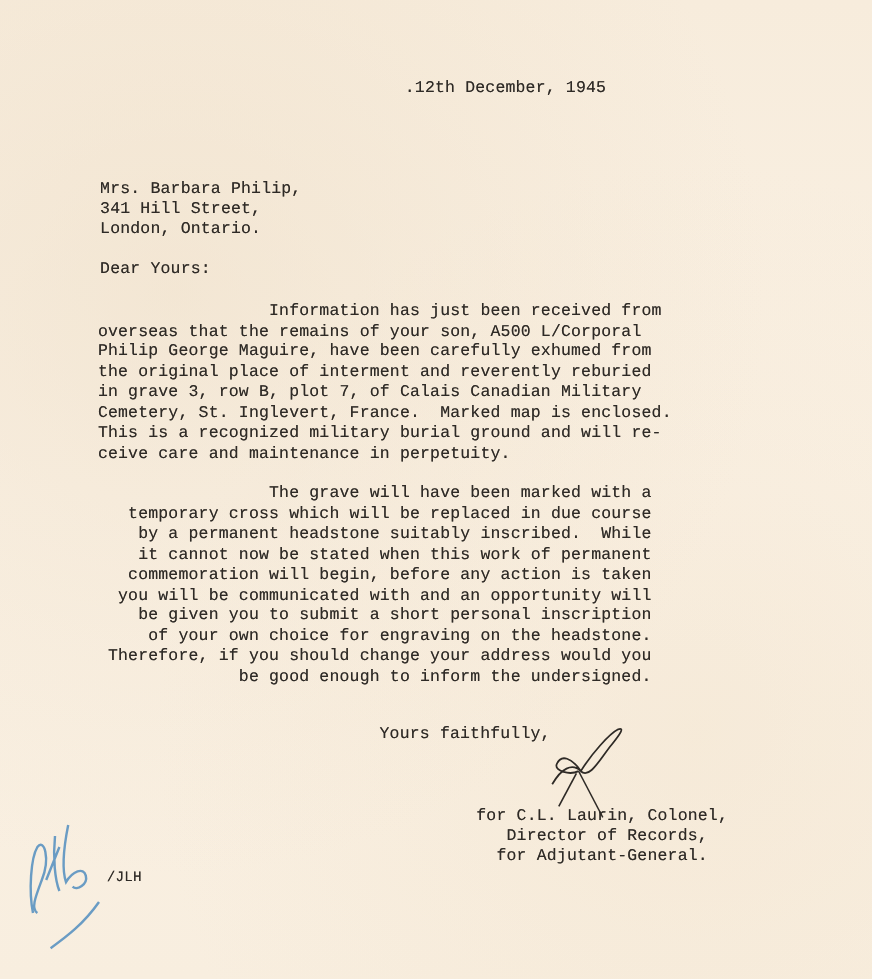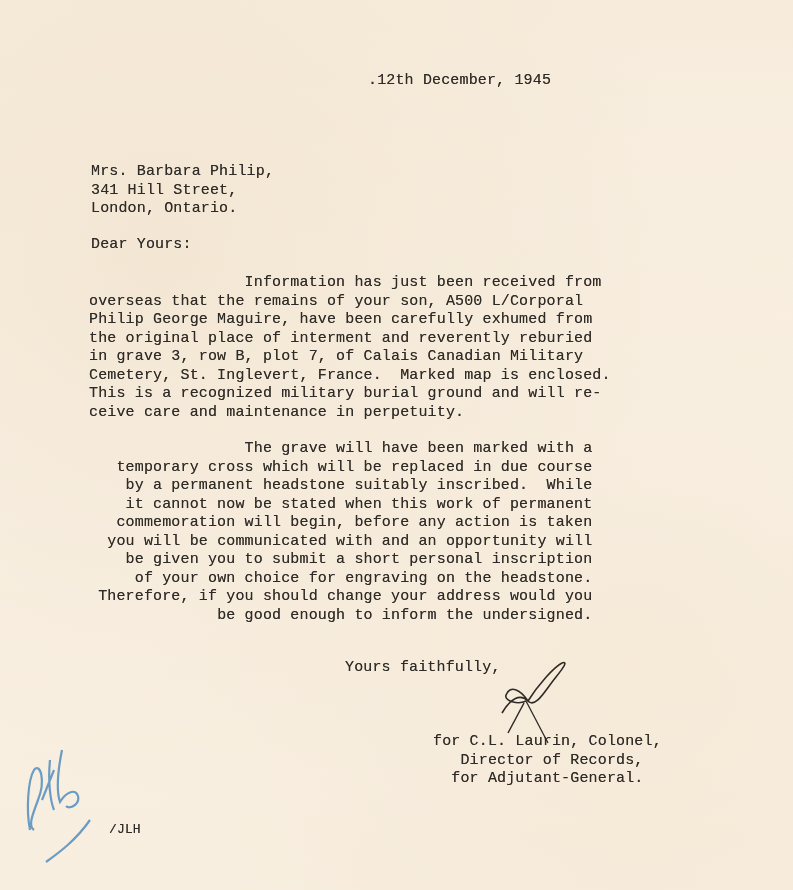--- a/index.html
+++ b/index.html
@@ -33,21 +33,21 @@
       text-shadow: 0 0 0.6px rgba(40,36,32,0.6);
     }
     .date { left: 368px; top: 72px; }
     .addr { left: 91px; top: 163px; }
     .salutation { left: 91px; top: 236px; }
     .para { left: 89px; }
     .p1 { top: 274px; }
     .p2 { top: 440px; text-align: right; }
     .closing { left: 345px; top: 639px; margin-top: 20px; }
     .sig-block { left: 409px; top: 733px; margin-left: 24px; }
-    .initials { left: 109px; top: 789px; font-size: 13px; margin-top: 32px; }
+    .initials { left: 97px; top: 789px; font-size: 13px; }
     .signature-mark {
       position: absolute;
       left: 490px; top: 655px;
       width: 80px; height: 90px;
     }
     .blue-initials {
       position: absolute;
       left: 20px; top: 740px;
       width: 80px; height: 130px;
     }

